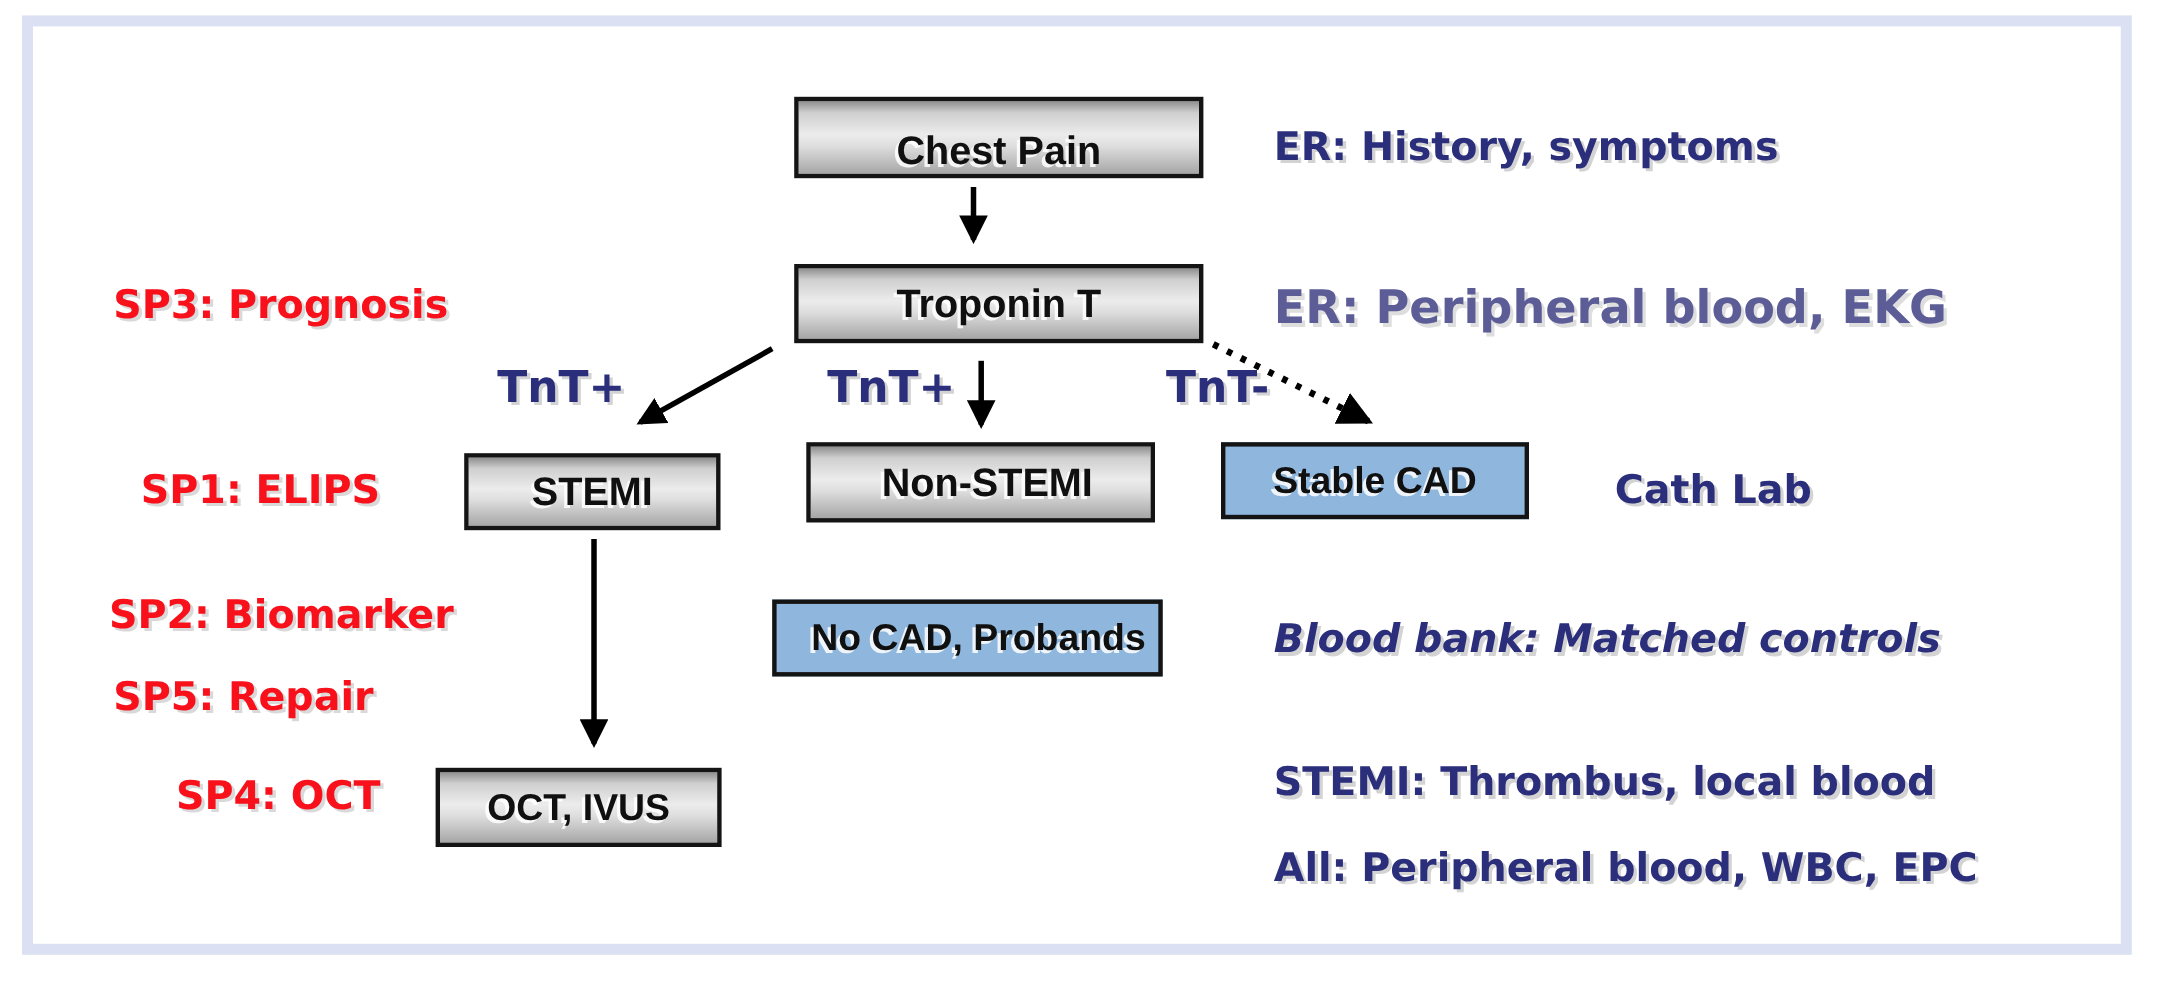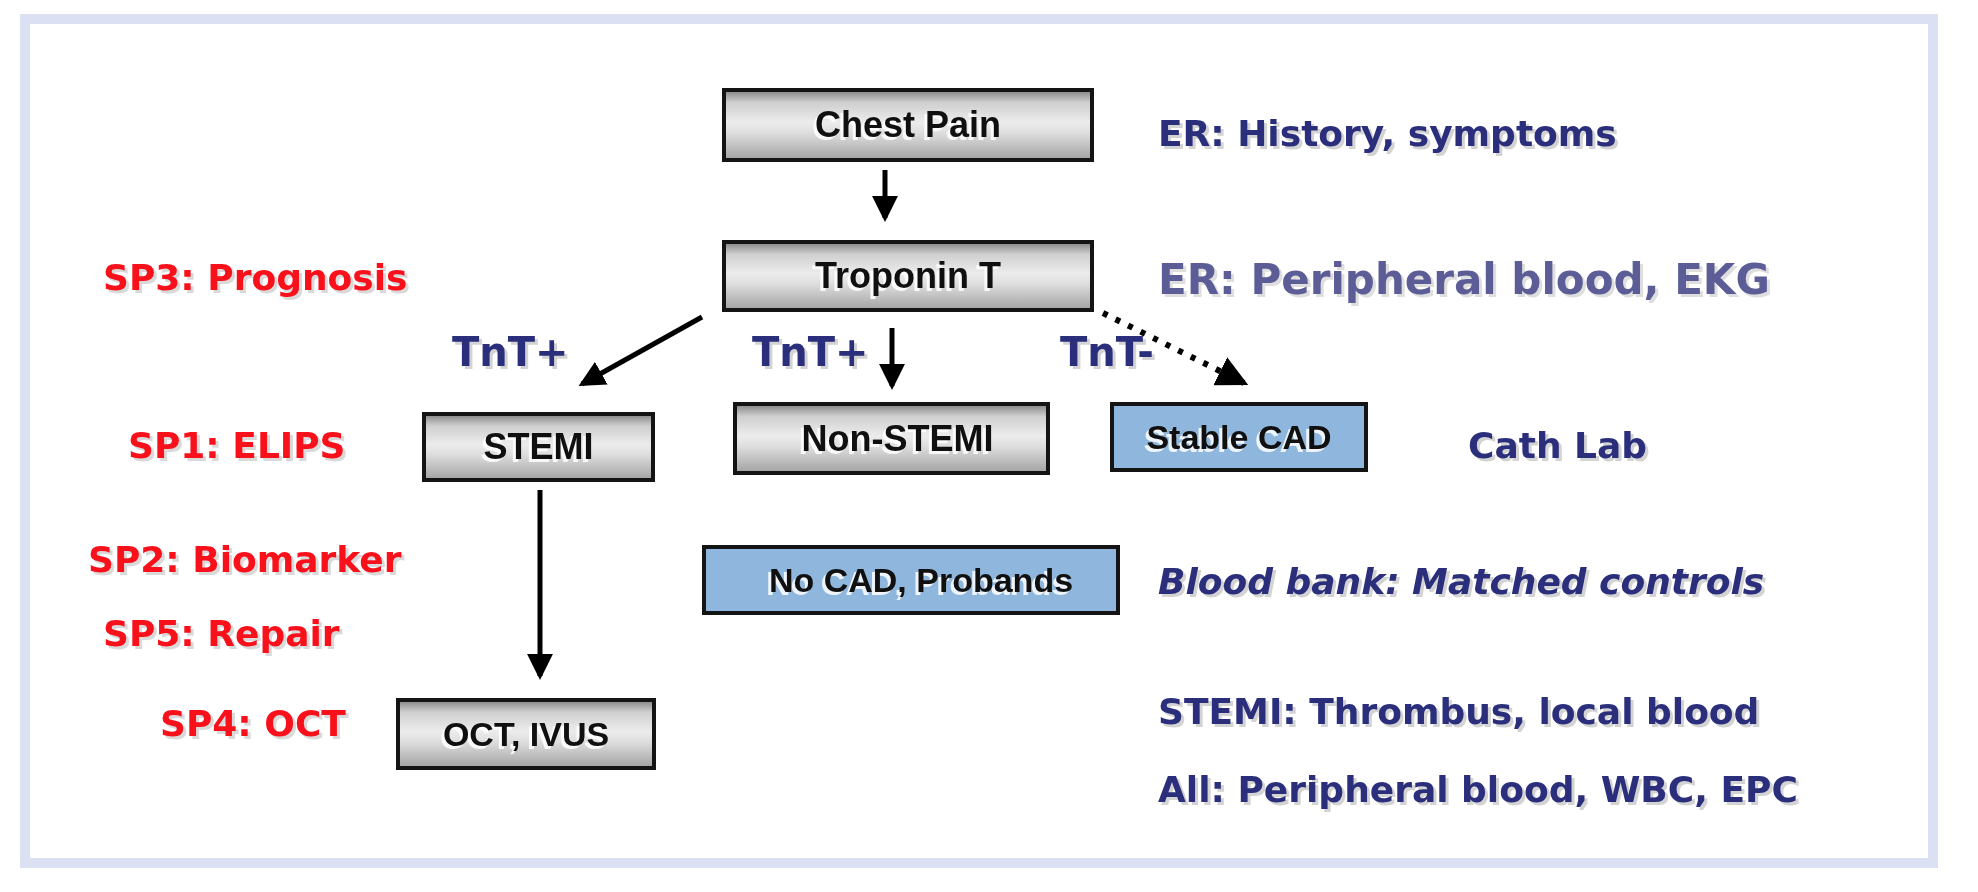--- a/index.html
+++ b/index.html
@@ -71,51 +71,51 @@
         <path d="M0,0 L10,5 L0,10 z" fill="#000"></path>
       </marker>
     </defs>
     <line x1="885" y1="170" x2="885" y2="218" stroke="#000" stroke-width="5" marker-end="url(#ah)"></line>
     <line x1="702" y1="317" x2="582" y2="384" stroke="#000" stroke-width="5" marker-end="url(#ah)"></line>
     <line x1="892" y1="328" x2="892" y2="386" stroke="#000" stroke-width="5" marker-end="url(#ah)"></line>
     <line x1="1103" y1="313" x2="1244" y2="383" stroke="#000" stroke-width="6" stroke-dasharray="5 9" marker-end="url(#ah)"></line>
     <line x1="540" y1="490" x2="540" y2="676" stroke="#000" stroke-width="5" marker-end="url(#ah)"></line>
   </svg>
 
-  <div class="node gray" style="left:722px; top:88px;  width:372px; height:74px;">
+  <div class="node gray" style="left:722px; top:88px;  width:372px; height:74px;align-items:flex-end;">
     <span>Chest Pain</span>
   </div>
 
   <div class="node gray" style="left:722px; top:240px; width:372px; height:72px;">
     <span>Troponin T</span>
   </div>
 
   <div class="node gray" style="left:422px; top:412px; width:233px; height:70px;">
     <span>STEMI</span>
   </div>
 
   <div class="node gray" style="left:733px; top:402px; width:317px; height:73px;padding-left:12px;">
     <span>Non-STEMI</span>
   </div>
 
-  <div class="node blue" style="left:1110px; top:402px; width:258px; height:70px; font-size:34px;">
+  <div class="node blue" style="left:1110px; top:402px; width:280px; height:70px; font-size:34px;">
     <span>Stable CAD</span>
   </div>
 
-  <div class="node blue" style="left:702px; top:545px; width:418px; height:70px; font-size:34px;padding-left:20px;">
+  <div class="node blue" style="left:702px; top:545px; width:355px; height:70px; font-size:34px;padding-left:20px;">
     <span>No CAD, Probands</span>
   </div>
 
   <div class="node gray" style="left:396px; top:698px; width:260px; height:72px; font-size:34px;">
     <span>OCT, IVUS</span>
   </div>
 
   <div class="lbl red" style="left:103px; top:252px;">SP3: Prognosis</div>
   <div class="lbl red" style="left:103px; top:420px;margin-left:25px;">SP1: ELIPS</div>
-  <div class="lbl red" style="left:88px; top:534px;">SP2: Biomarker</div>
+  <div class="lbl red" style="left:99px; top:534px;">SP2: Biomarker</div>
   <div class="lbl red" style="left:103px; top:608px;">SP5: Repair</div>
   <div class="lbl red" style="left:116px; top:698px;margin-left:44px;">SP4: OCT</div>
 
   <div class="lbl tnt" style="left:452px; top:326px;">TnT+</div>
   <div class="lbl tnt" style="left:752px; top:326px;">TnT+</div>
   <div class="lbl tnt" style="left:1060px; top:326px;">TnT-</div>
 
   <div class="lbl navy" style="left:1158px; top:108px;">ER: History, symptoms</div>
   <div class="lbl slate" style="left:1158px; top:254px;">ER: Peripheral blood, EKG</div>
   <div class="lbl navy" style="left:1468px; top:420px;">Cath Lab</div>

